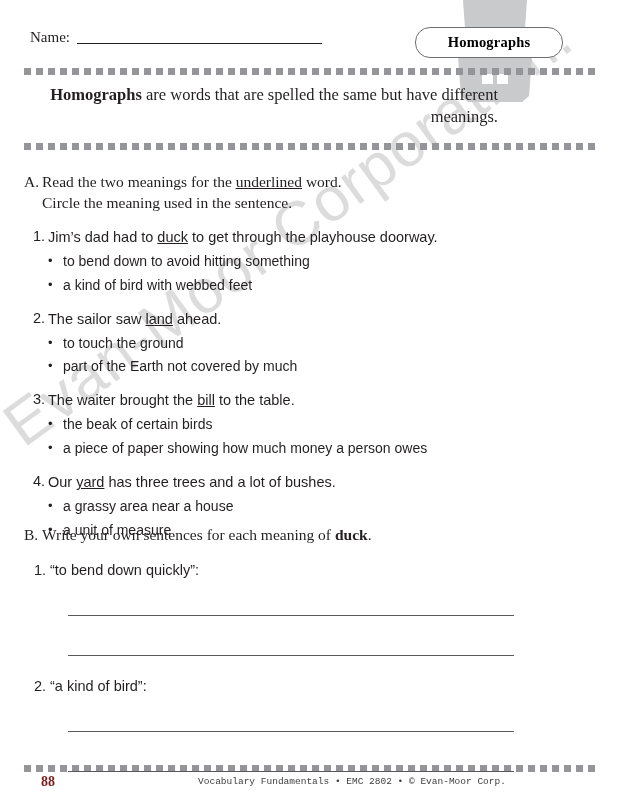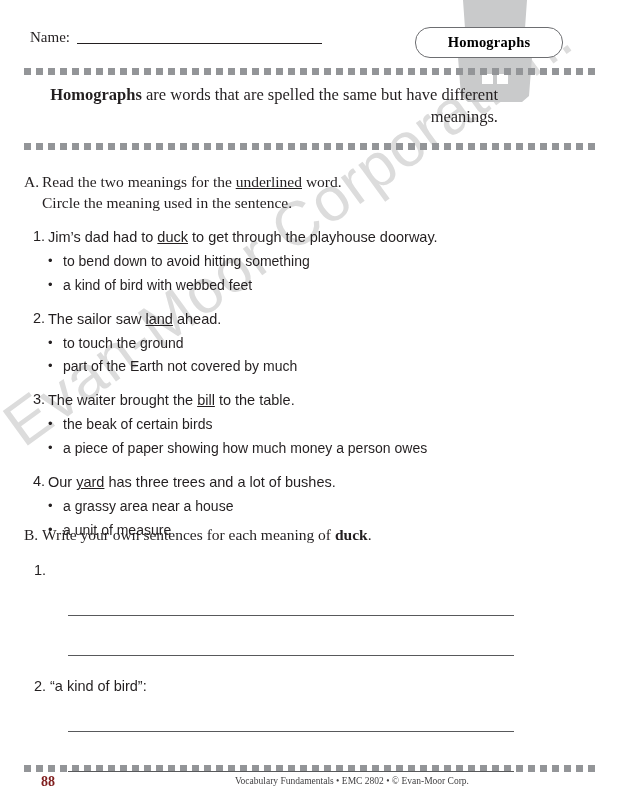--- a/index.html
+++ b/index.html
@@ -239,21 +239,21 @@
     z-index: 4;
   }
   .footer-credit {
     position: absolute;
     left: 0;
     top: 776px;
     width: 624px;
     text-align: center;
     padding-left: 80px;
     box-sizing: border-box;
-    font-family: Liberation Serif, serif;
+    font-family: Liberation Mono, monospace;
     font-size: 9.5px;
     color: #414042;
     z-index: 4;
   }
 </style>
 </head>
 <body>
 
 <div class="page">
 
@@ -359,20 +359,21 @@
     <div class="section-head">
       <span class="section-letter">B.</span>
       <span class="section-head-text"><span>Write your own sentences for each meaning of </span><b>duck</b><span>.</span></span>
     </div>
 
     <div class="blist">
 
       <div class="bitem">
         <div class="bitem-head">
           <span class="bnum">1.</span>
+          <span>“to bend down quickly”:</span>
         </div>
         <div class="write-line wl1"></div>
         <div class="write-line wl2"></div>
       </div>
 
       <div class="bitem" style="margin-top:22px;">
         <div class="bitem-head">
           <span class="bnum">2.</span>
           <span>“a kind of bird”:</span>
         </div>

